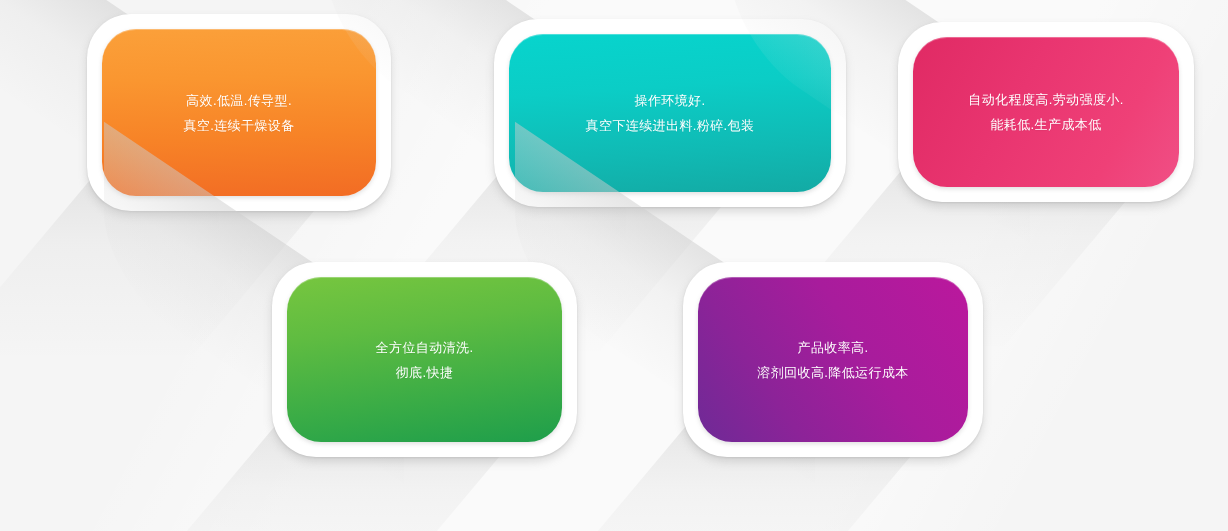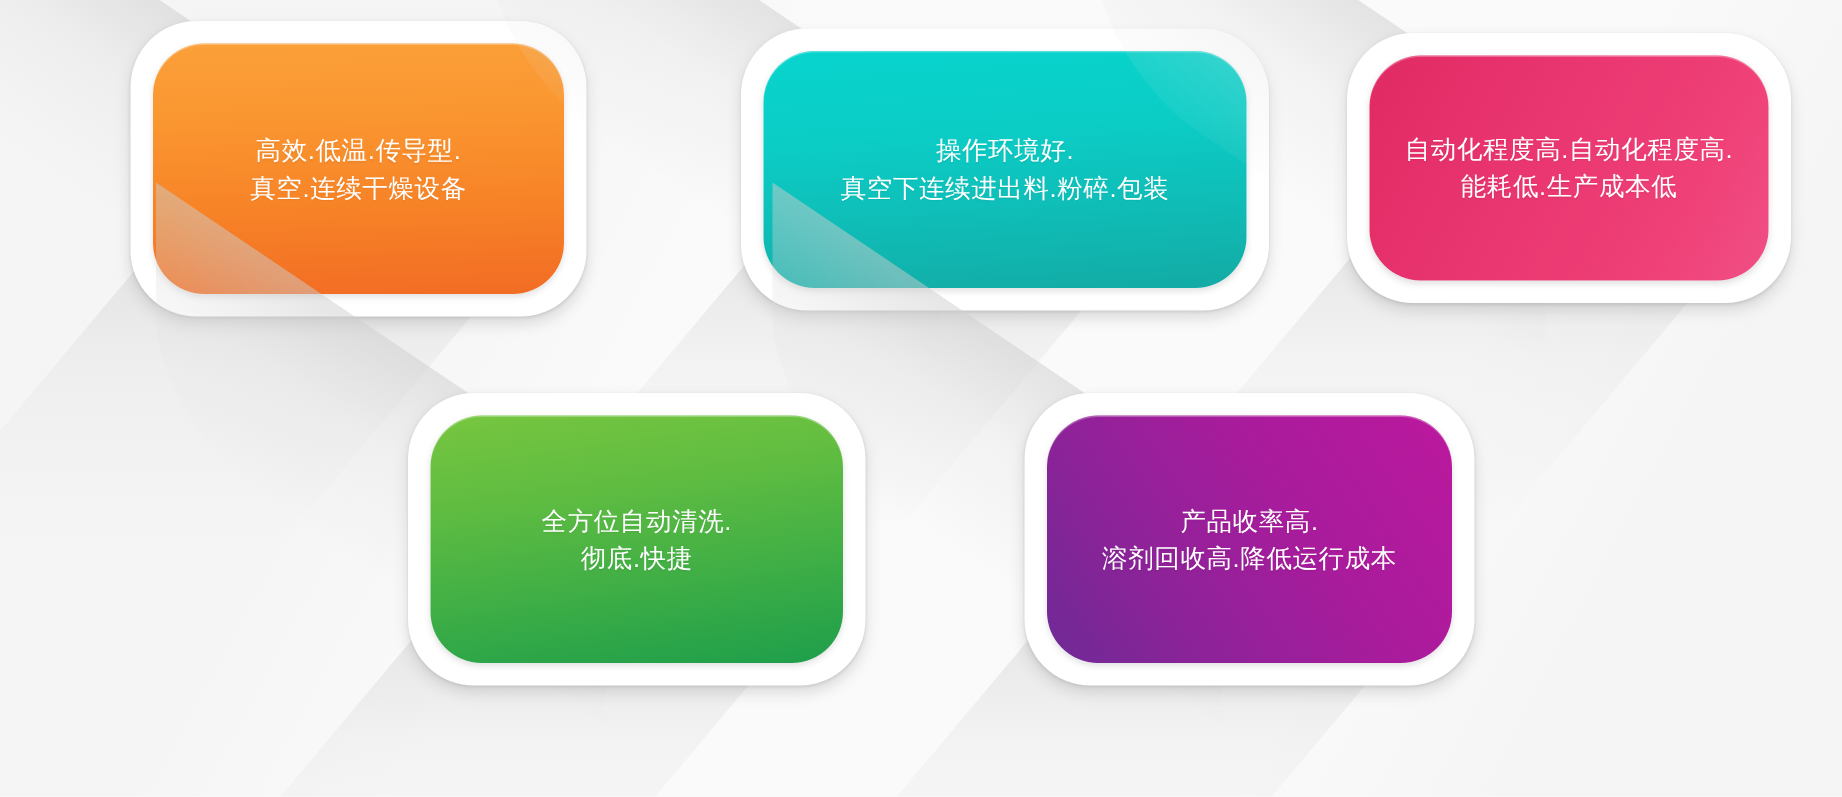--- a/index.html
+++ b/index.html
@@ -104,21 +104,21 @@
     box-shadow:
       inset 0 1px 0 rgba(255,255,255,0.28),
       0 2px 4px rgba(120,120,120,0.22);
     display: flex;
     align-items: center;
     justify-content: center;
   }
 
   .label {
     color: #ffffff;
-    font-size: 17px;
+    font-size: 13px;
     line-height: 25px;
     text-align: center;
     letter-spacing: 0.4px;
     white-space: pre-line;
     padding: 0 10px;
     text-shadow: 0 1px 1px rgba(0,0,0,0.06);
     user-select: none;
   }
 
   
@@ -164,21 +164,21 @@
     </div>
   </div>
 
   <div class="card" id="card-2">
     <div class="long-shadow">
       <i class="ls-a"></i>
         <i class="ls-b"></i>
     </div>
     <div class="frame"></div>
     <div class="panel" id="panel-2">
-      <div class="label">自动化程度高.自动化程度高.
+      <div class="label">自动化程度高.劳动强度小.
 能耗低.生产成本低</div>
     </div>
   </div>
 
   <div class="card" id="card-4">
     <div class="long-shadow">
       <i class="ls-a"></i>
         <i class="ls-b"></i>
     </div>
     <div class="frame"></div>

